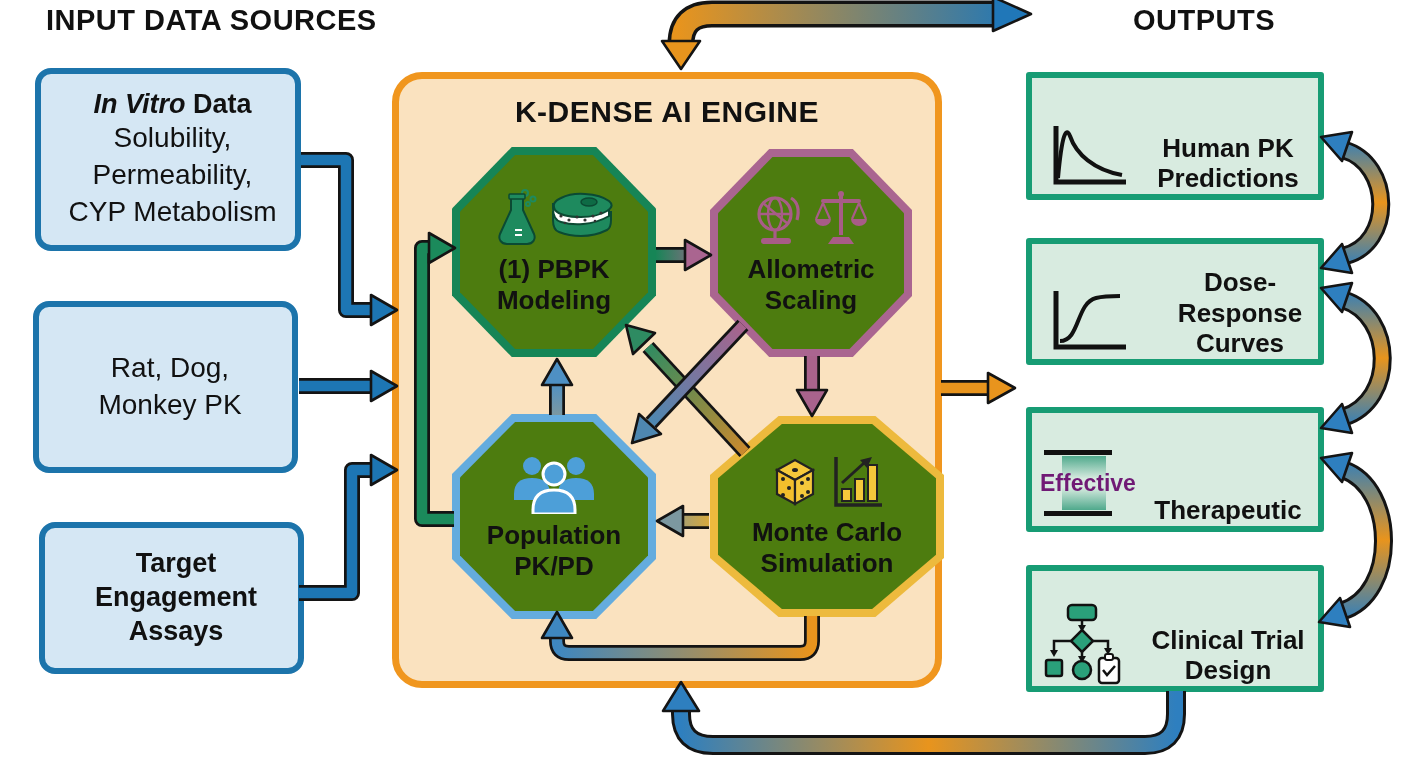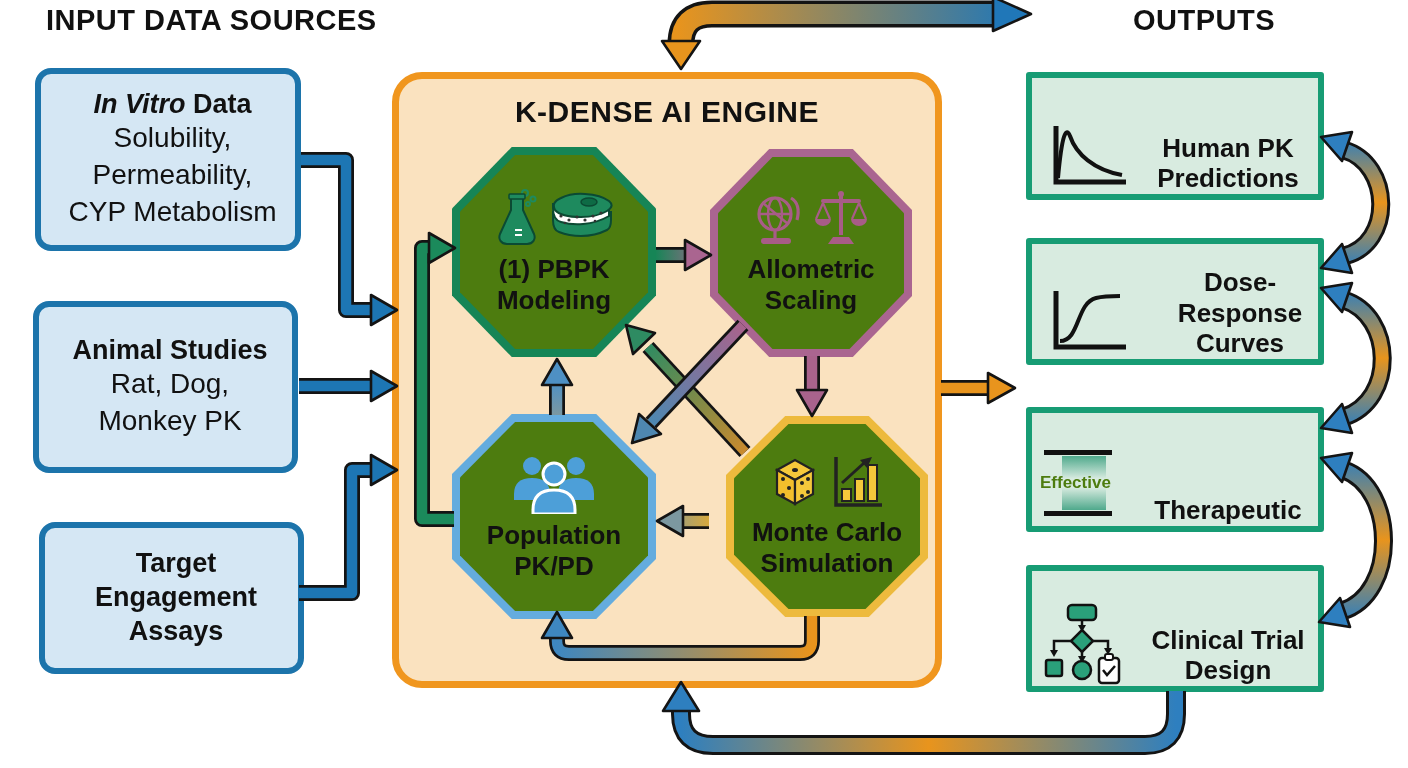--- a/index.html
+++ b/index.html
@@ -30,39 +30,39 @@
   .oct{position:absolute;z-index:2;
        clip-path:polygon(29.3% 0%,70.7% 0%,100% 29.3%,100% 70.7%,70.7% 100%,29.3% 100%,0% 70.7%,0% 29.3%);}
   .oct .inner{position:absolute;inset:8px;background:#4d7c0f;display:flex;flex-direction:column;
        justify-content:center;align-items:center;text-align:center;
        clip-path:polygon(29.3% 0%,70.7% 0%,100% 29.3%,100% 70.7%,70.7% 100%,29.3% 100%,0% 70.7%,0% 29.3%);}
   .oct .txt{font-size:26px;font-weight:700;line-height:1.18;}
   .oct .icons{display:flex;gap:8px;align-items:center;justify-content:center;margin-bottom:6px;}
   #oct-pbpk{left:452px;top:147px;width:204px;height:210px;background:var(--pbpk-green);}
   #oct-allometric{left:710px;top:149px;width:202px;height:208px;background:var(--allometric-mauve);}
   #oct-population{left:452px;top:414px;width:204px;height:205px;background:var(--population-blue);}
-  #oct-montecarlo{left:726px;top:416px;width:202px;height:201px;background:var(--montecarlo-gold);}
+  #oct-montecarlo{left:710px;top:416px;width:202px;height:201px;background:var(--montecarlo-gold);padding-left:32px;}
 
   
   .outbox{position:absolute;box-sizing:border-box;border:6px solid var(--output-border);
           background:var(--output-fill);border-radius:3px;display:flex;align-items:flex-end;z-index:2;}
   .outbox .icon-zone{width:112px;display:flex;justify-content:center;align-items:center;flex:none;}
   .outbox .txt{flex:1;text-align:center;font-size:26px;font-weight:700;line-height:1.18;padding-right:6px;}
   #out-humanpk{left:1026px;top:72px;width:298px;height:128px;}
   #out-doseresponse{left:1026px;top:238px;width:298px;height:127px;gap:24px;}
   #out-therapeutic{left:1026px;top:407px;width:298px;height:125px;}
   #out-clinical{left:1026px;top:565px;width:298px;height:127px;}
 
   
   .win-icon{position:relative;width:96px;height:86px;}
   .win-icon .bar{position:absolute;left:4px;width:68px;height:5px;background:#111;}
   .win-icon .band{position:absolute;left:22px;top:16px;bottom:16px;width:44px;
      background:linear-gradient(to bottom,#4FA98C 0%,rgba(79,169,140,0) 42%,rgba(79,169,140,0) 58%,#4FA98C 100%);}
   .win-icon .lbl{position:absolute;left:0;top:50%;transform:translateY(-50%);
-     font-size:17px;font-weight:700;color:#4d7c0f;}
+     font-size:23px;font-weight:700;color:#701a75;}
 
   
   #flow{position:absolute;left:0;top:0;z-index:5;pointer-events:none;}
   .su{stroke:#141414;fill:none;stroke-linejoin:round;}
   .so{fill:none;stroke-linejoin:round;}
   .head{stroke:#141414;stroke-width:2.6;stroke-linejoin:round;}
 </style>
 </head>
 <body>
 
@@ -71,21 +71,20 @@
   <div class="hdr" id="hdr-inputs">INPUT DATA SOURCES</div>
   <div class="hdr" id="hdr-outputs">OUTPUTS</div>
 
   <div class="inbox" id="box-invitro">
     <div class="t"><em>In Vitro</em><span> Data</span></div>
     <div class="l">Solubility,</div>
     <div class="l">Permeability,</div>
     <div class="l">CYP Metabolism</div>
   </div>
   <div class="inbox" id="box-animal">
-    <div class="t">Animal Studies</div>
     <div class="l">Rat, Dog,</div>
     <div class="l">Monkey PK</div>
   </div>
   <div class="inbox" id="box-target">
     <div class="t">Target</div>
     <div class="t">Engagement</div>
     <div class="t">Assays</div>
   </div>
 
   <div id="engine">

